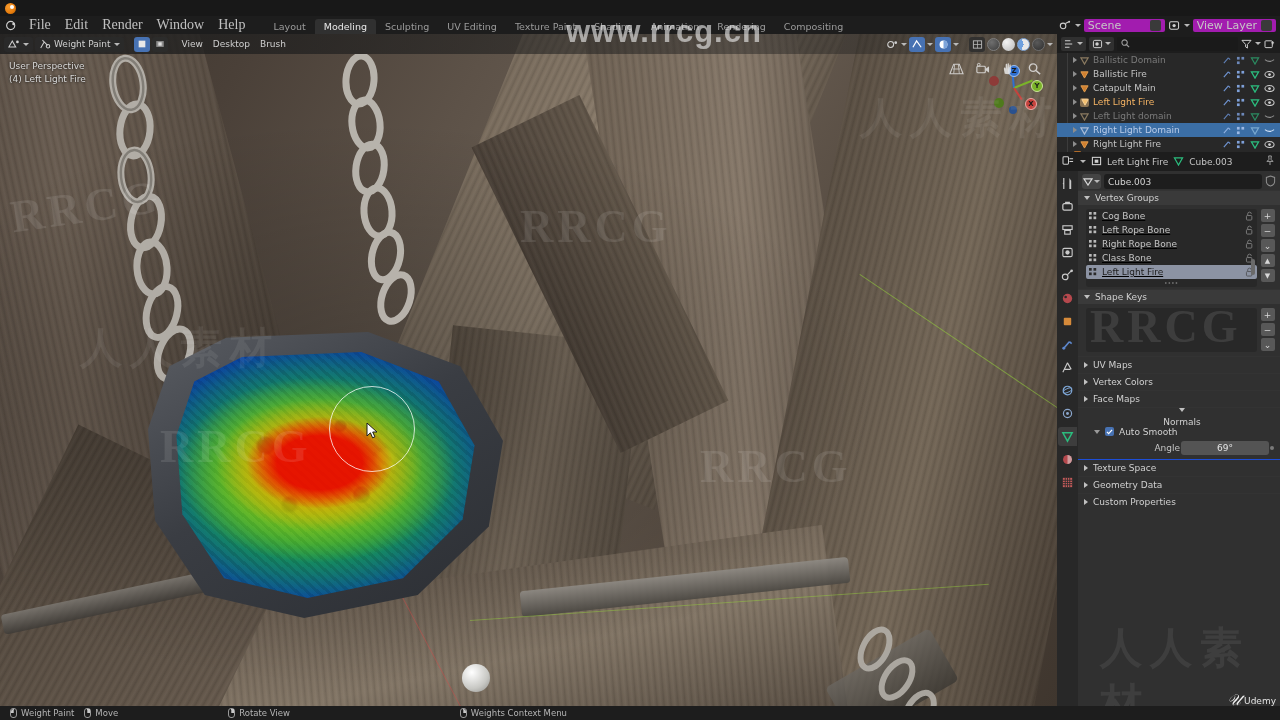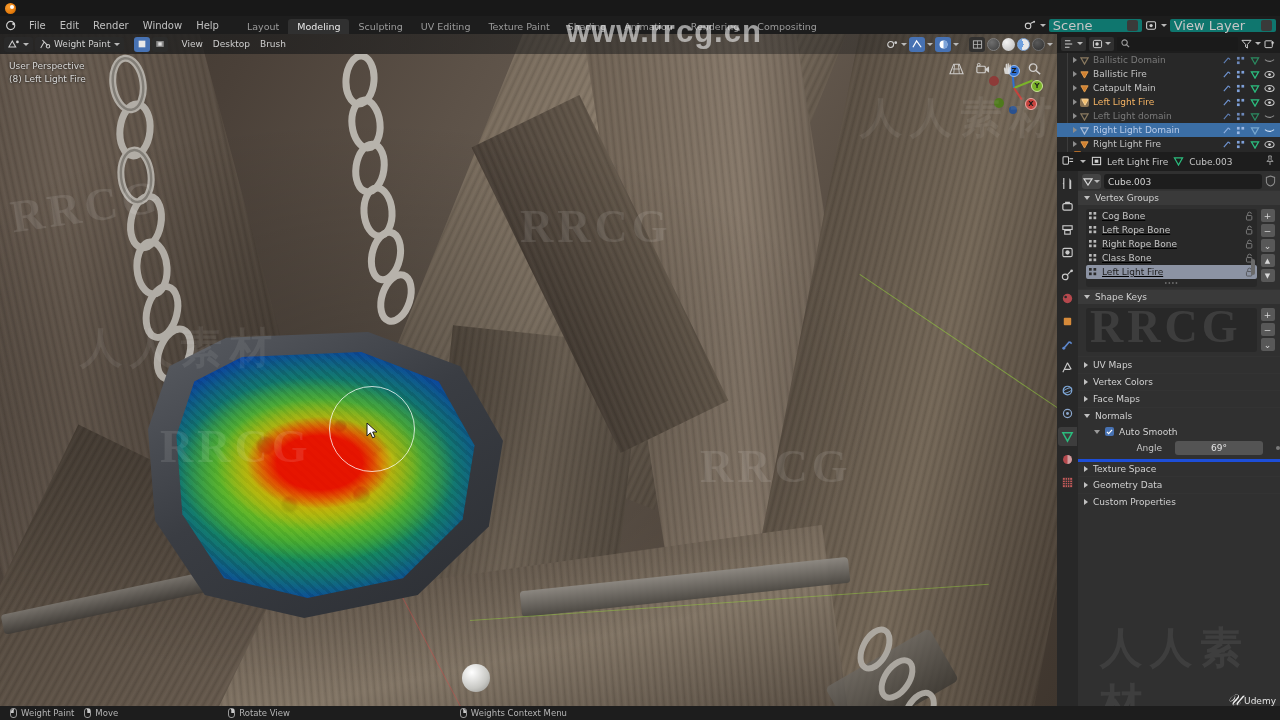--- a/index.html
+++ b/index.html
@@ -24,32 +24,32 @@
   }
   #titlebar .title-text { color:#c3c3c3; font-size:9.5px; letter-spacing:.1px;
     white-space:nowrap; }
 
   
   #topbar {
     position:absolute; left:0; top:16px; width:1280px; height:18px;
     background:#1d1d1d; display:flex; align-items:center; z-index:39;
   }
   .tb-icon { width:22px; height:18px; display:flex; align-items:center; justify-content:center; }
-  .menu-item { color:#c0c0c0; font-size:10px; padding:0 7px; height:18px;
-    display:flex; align-items:center; white-space:nowrap; }
+  .menu-item { color:#c0c0c0; font-size:14px; padding:0 7px; height:18px;
+    display:flex; align-items:center; white-space:nowrap;font-family:Liberation Serif, serif; }
   .ws-tabs { display:flex; align-items:flex-end; height:18px; margin-left:12px; }
   .ws-tab { color:#9b9b9b; font-size:9.5px; padding:0 9px; height:15px;
     display:flex; align-items:center; white-space:nowrap;
     border-radius:3px 3px 0 0; }
   .ws-tab.active { background:#303030; color:#e8e8e8; }
   .tb-right { margin-left:auto; display:flex; align-items:center; gap:3px;
     padding-right:4px; height:18px; }
   .tb-field {
-    height:13px; background:#0f766e; border-radius:2px; display:flex; align-items:center;
-    padding:0 4px; color:#c6c6c6; font-size:13px; gap:16px;
+    height:13px; background:#a21caf; border-radius:2px; display:flex; align-items:center;
+    padding:0 4px; color:#c6c6c6; font-size:11px; gap:4px;
   }
   .tb-field .fld-val { min-width:58px; }
   .tb-copy { width:11px; height:11px; background:#3a3a3a; border-radius:2px;
     display:inline-block; }
 
   
   #viewport {
     position:absolute; left:0; top:34px; width:1057px; height:672px;
     overflow:hidden; background:#2b2622;
   }
@@ -202,22 +202,22 @@
     border-radius:2px; background:#6a6a6a; }
   .lockico { margin-left:auto; opacity:.65; }
 
   .sk-wrap { display:flex; padding:4px 5px 4px 8px; gap:3px; }
   .sk-list { flex:1; height:44px; background:#282828; border-radius:3px; }
 
   .norm-row { height:15px; display:flex; align-items:center; gap:5px;
     padding-left:16px; font-size:9px; color:#d0d0d0; }
   .chk { width:9px; height:9px; border-radius:2px; background:#4772b3;
     display:flex; align-items:center; justify-content:center; }
-  .angle-row { height:17px; display:flex; align-items:center; gap:13px;
-    padding:0 0 0 0; justify-content:flex-end; }
+  .angle-row { height:17px; display:flex; align-items:center; gap:1px;
+    padding:0 6px 0 0; justify-content:flex-end; }
   .angle-lab { font-size:9px; color:#c4c4c4; }
   .angle-field { width:88px; height:14px; background:#545454; border-radius:3px;
     display:flex; align-items:center; justify-content:center;
     color:#e4e4e4; font-size:9px; }
 
   
   #statusbar { position:absolute; left:0; top:706px; width:1280px; height:14px;
     background:#1d1d1d; display:flex; align-items:center; z-index:40;
     font-size:8.5px; color:#b4b4b4; }
   .sb-item { display:flex; align-items:center; gap:4px; margin-left:10px; }
@@ -486,21 +486,21 @@
       <span class="shade-ball" style="background:radial-gradient(circle at 34% 30%, #6f6f6f, #3d3d3d);border:1px solid #7d7d7d;"></span>
       <span class="shade-ball" style="background:radial-gradient(circle at 34% 30%, #f3f3f3, #b9b9b9);"></span>
       <span class="shade-ball" style="background:conic-gradient(from 200deg,#6fa0de 0 40%, #e8e8e8 40% 100%);border:1px solid #84a8d8;"></span>
       <span class="shade-ball" style="background:radial-gradient(circle at 38% 32%, #5a5a5a, #2e2e2e);border:1px solid #6d6d6d;"></span>
       <span class="chev"></span>
     </span>
   </div>
 
   <div id="vp-info">
     <div>User Perspective</div>
-    <div>(8) Left Light Fire</div>
+    <div>(4) Left Light Fire</div>
   </div>
 
   <div id="gizmo">
     <div class="ax-line" style="left:31px;top:31px;width:20px;background:#2f6fd0;transform:rotate(-96deg);"></div>
     <div class="ax-line" style="left:31px;top:31px;width:20px;background:#7ab329;transform:rotate(-22deg);"></div>
     <div class="ax-line" style="left:31px;top:31px;width:14px;background:#c6423c;transform:rotate(56deg);"></div>
     <div class="ax-dot" style="left:25px;top:9px;width:12px;height:12px;background:#2f6fd0;border:1px solid #9fc0ee;">
       <span class="ax-lab">Z</span>
     </div>
     <div class="ax-dot" style="left:48px;top:24px;width:12px;height:12px;background:#7ab329;border:1px solid #cbe49a;">
@@ -1019,42 +1019,42 @@
       </div>
       <div class="panel-head flat" style="height:17px;">
         <span class="tri-r"></span>
         <span>Vertex Colors</span>
       </div>
       <div class="panel-head flat" style="height:17px;">
         <span class="tri-r"></span>
         <span>Face Maps</span>
       </div>
 
-      <div class="panel-head flat" style="height:17px;">
+      <div class="panel-head flat" style="height:17px;flex-direction:column;">
         <span class="tri-d"></span>
         <span>Normals</span>
       </div>
       <div class="norm-row">
         <span class="tri-d" style="border-top-color:#9a9a9a;"></span>
         <span class="chk">
           <svg width="7" height="6" viewBox="0 0 8 7">
               <path d="M1 3.4 L3 5.4 L7 1" fill="none" stroke="#fff" stroke-width="1.4"></path>
             </svg>
         </span>
         <span>Auto Smooth</span>
       </div>
       <div class="angle-row">
         <span class="angle-lab">Angle</span>
         <span class="angle-field">
           <span>69°</span>
         </span>
         <span style="width:4px;height:4px;border-radius:50%;background:#7a7a7a;"></span>
       </div>
 
-      <div class="panel-head flat" style="height:17px;margin-top:3px;border-top:3px solid #1d4ed8;">
+      <div class="panel-head flat" style="height:17px;margin-top:3px;border-top:1px solid #1d4ed8;">
         <span class="tri-r"></span>
         <span>Texture Space</span>
       </div>
       <div class="panel-head flat" style="height:17px;">
         <span class="tri-r"></span>
         <span>Geometry Data</span>
       </div>
       <div class="panel-head flat" style="height:17px;">
         <span class="tri-r"></span>
         <span>Custom Properties</span>

